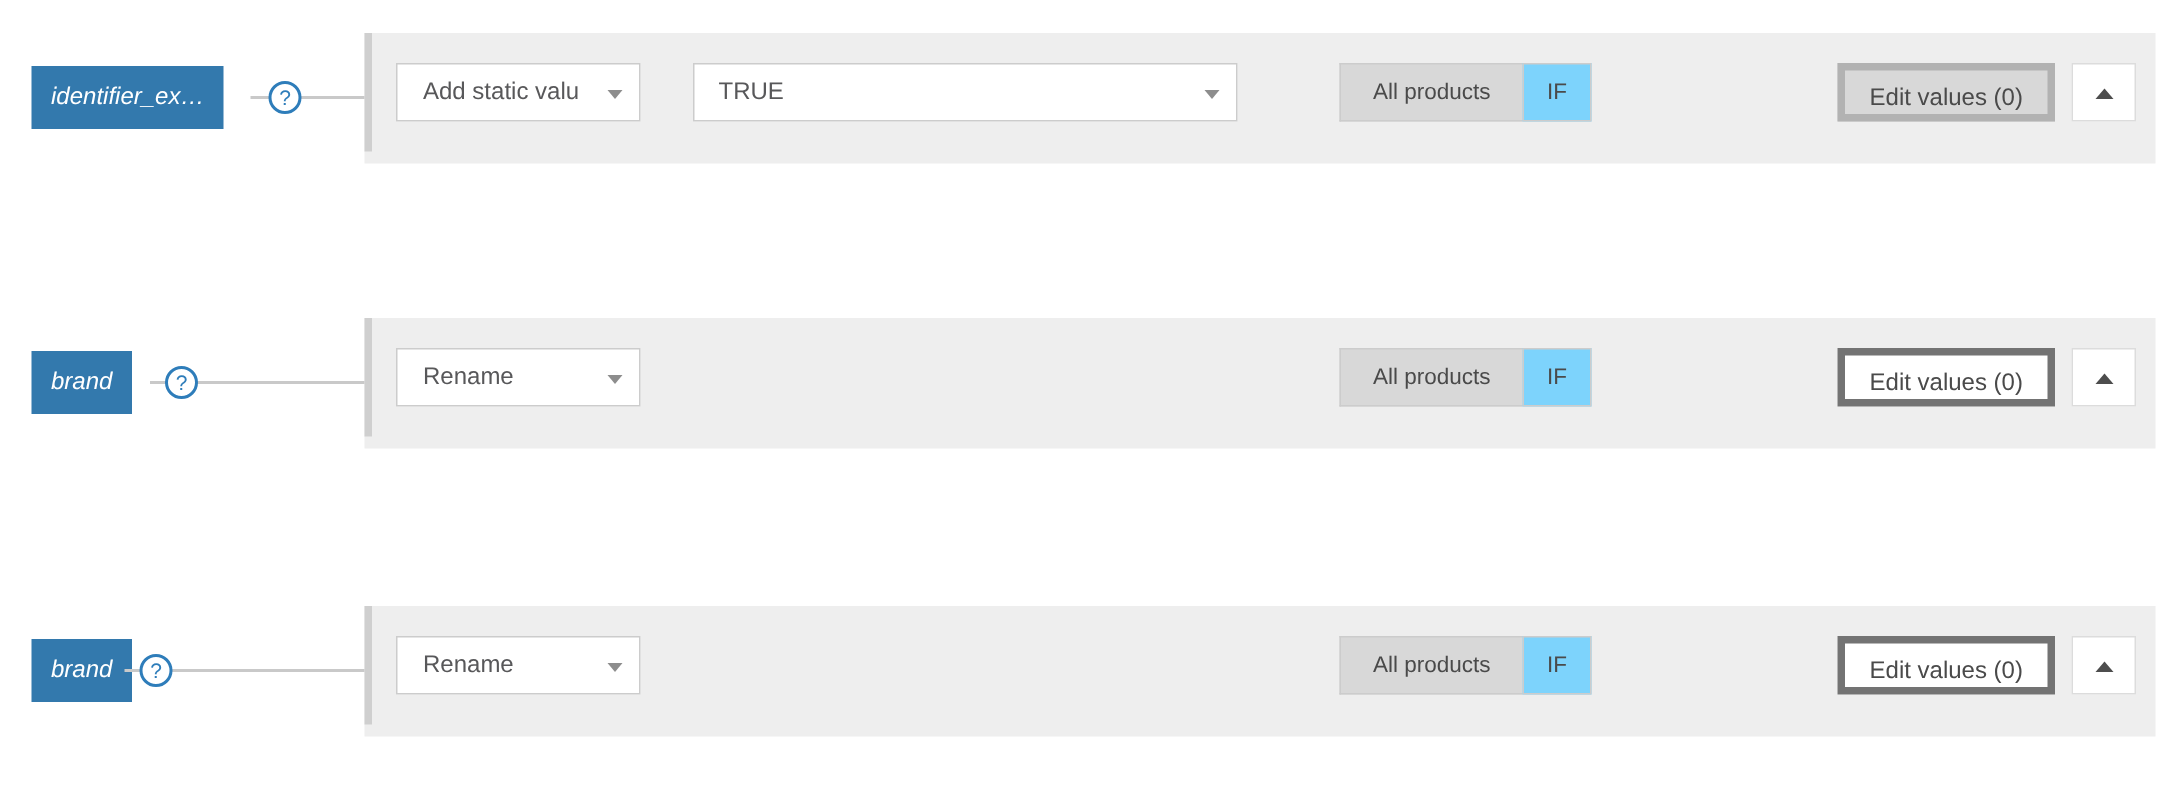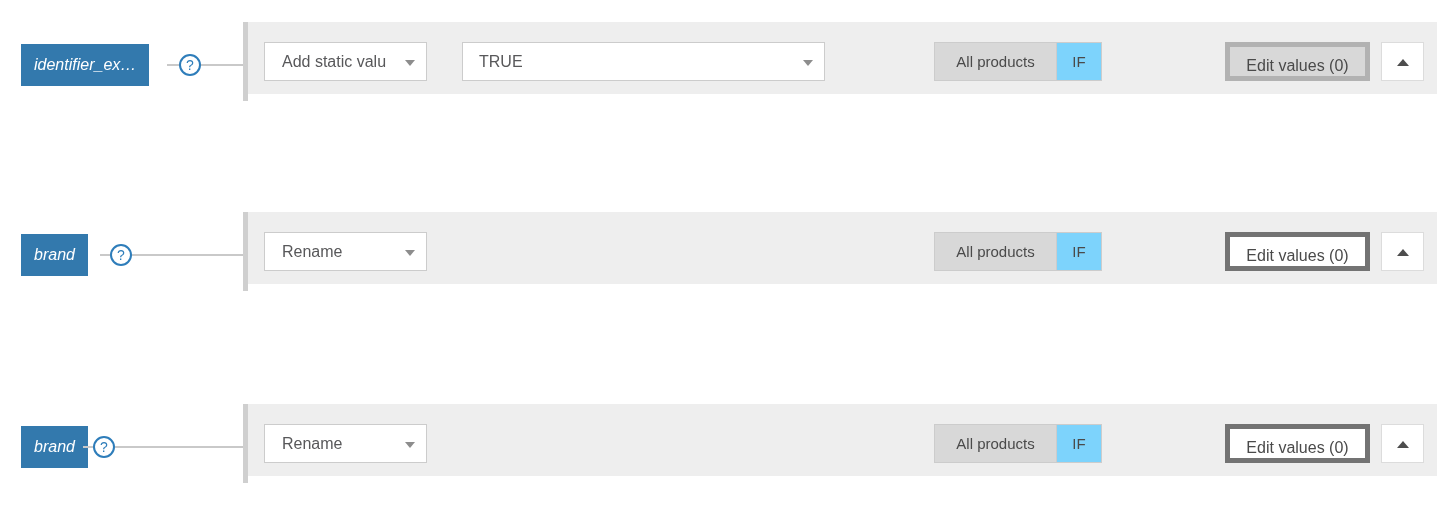--- a/index.html
+++ b/index.html
@@ -69,21 +69,21 @@
     background: #c9c9c9;
     z-index: 1;
   }
 
   
   .panel {
     position: absolute;
     left: 243px;
     top: 22px;
     width: 1194px;
-    height: 72px;
+    height: 87px;
     background: #eeeeee;
   }
   .panel-accent {
     position: absolute;
     left: 0;
     top: 0;
     width: 5px;
     height: 79px;
     background: #cfcfcf;
   }
@@ -134,21 +134,21 @@
     display: inline-block;
     vertical-align: middle;
     margin-right: 8px;
     position: relative;
     top: -1px;
   }
 
   
   .scope-group {
     position: absolute;
-    left: 645px;
+    left: 604px;
     top: 20px;
     height: 39px;
     display: flex;
     padding-left: 46px;
   }
   .scope-seg {
     box-sizing: border-box;
     border: 1px solid #cccccc;
     font-size: 15px;
     line-height: 37px;

